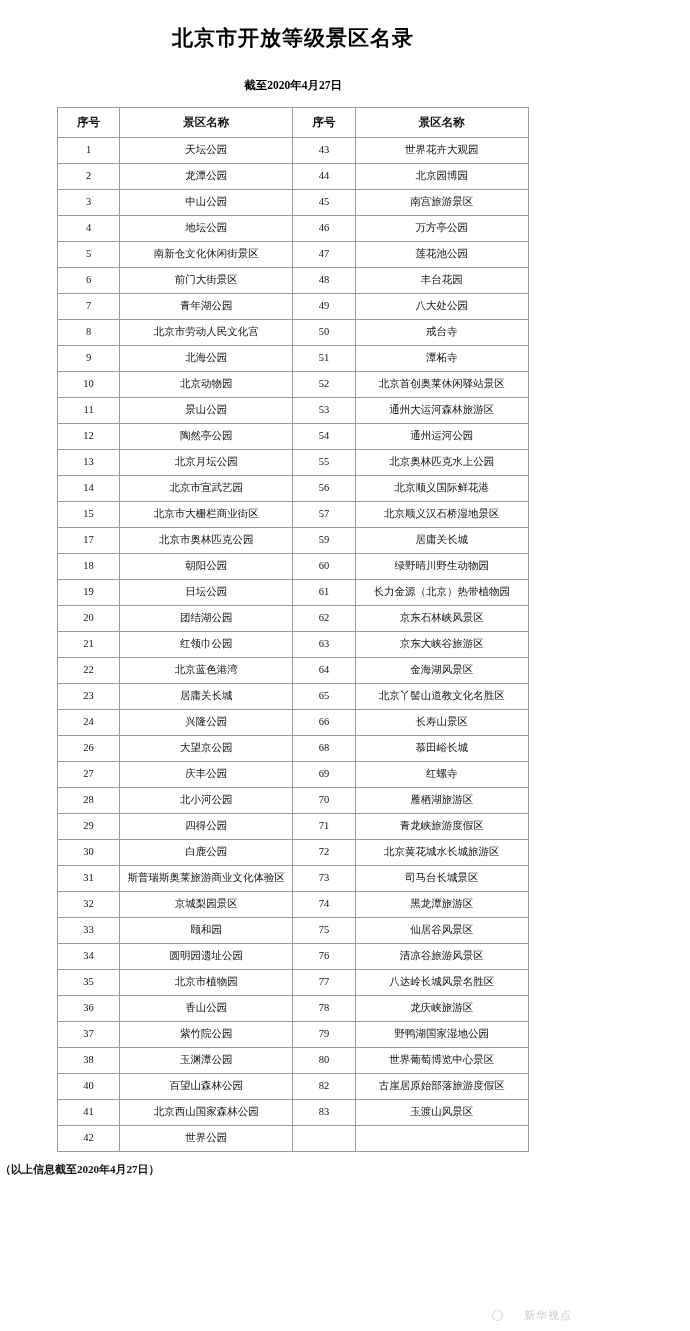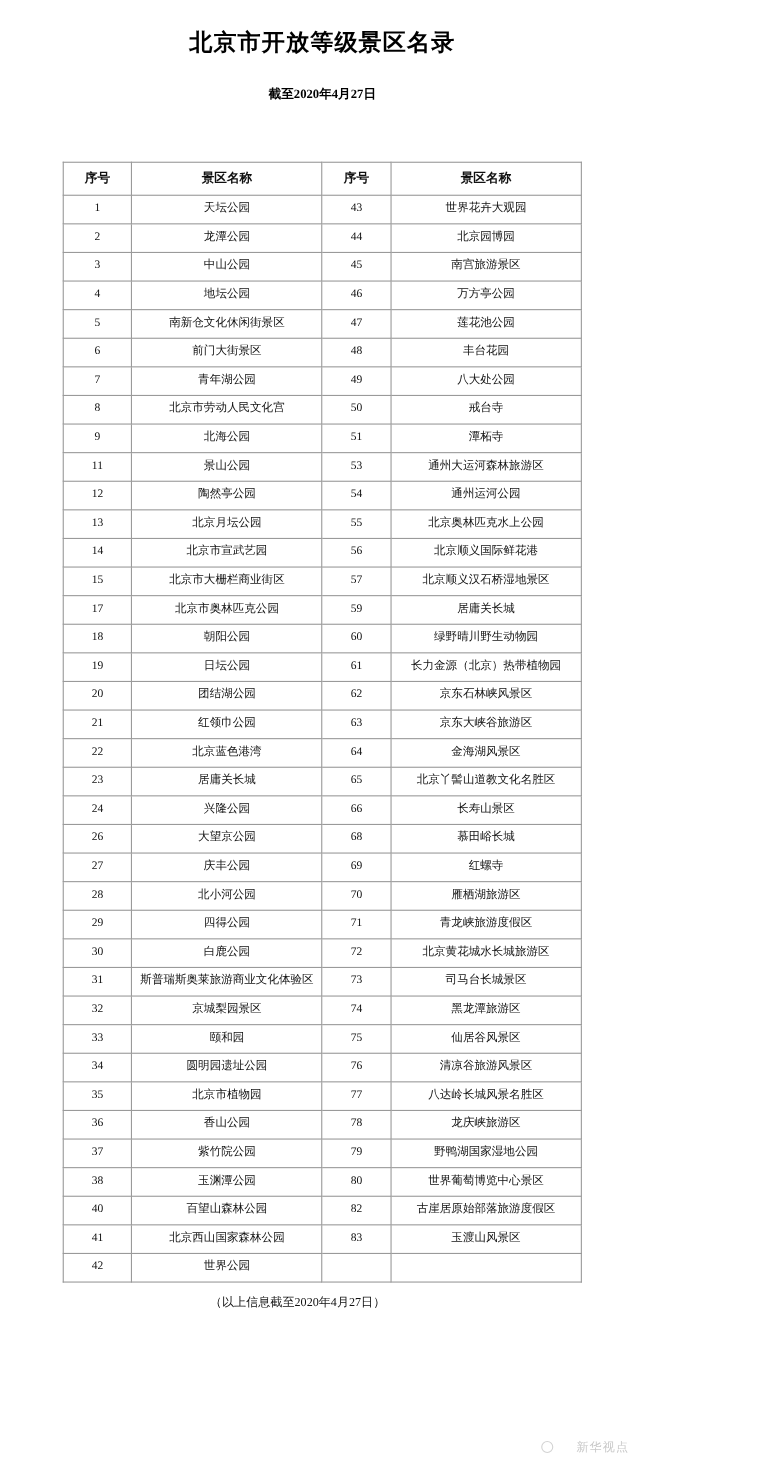--- a/index.html
+++ b/index.html
@@ -39,45 +39,45 @@
     color: #000;
   }
   .table-wrap {
     padding: 0 57px;
     box-sizing: border-box;
   }
   table.listing {
     border-collapse: collapse;
     width: 100%;
     table-layout: fixed;
-    margin-top: 40px;
   }
   table.listing td, table.listing th {
     border: 1px solid #9a9a9a;
     text-align: center;
     vertical-align: middle;
     font-size: 10.5px;
     height: 25px;
     padding: 0 1px;
     line-height: 1.15;
     color: #111;
     font-weight: normal;
   }
   table.listing thead th {
     font-weight: bold;
     font-size: 11.5px;
     height: 29px;
   }
   col.c-idx { width: 13.2%; }
   col.c-name { width: 36.8%; }
   .footnote {
-    text-align: center;
+    text-align: left;
     font-size: 11px;
-    padding: 10px 57px 0 12px;
+    padding: 10px 57px 0 0;
     color: #111;
+    font-weight: bold;
   }
   .watermark {
     position: absolute;
     right: 14px;
     bottom: 8px;
     font-size: 11px;
     color: #c9c9c9;
     letter-spacing: 1px;
     display: flex;
     align-items: center;
@@ -165,20 +165,26 @@
             <td>50</td>
             <td>戒台寺</td>
           </tr>
         <tr>
             <td>9</td>
             <td>北海公园</td>
             <td>51</td>
             <td>潭柘寺</td>
           </tr>
         <tr>
+            <td>10</td>
+            <td>北京动物园</td>
+            <td>52</td>
+            <td>北京首创奥莱休闲驿站景区</td>
+          </tr>
+        <tr>
             <td>11</td>
             <td>景山公园</td>
             <td>53</td>
             <td>通州大运河森林旅游区</td>
           </tr>
         <tr>
             <td>12</td>
             <td>陶然亭公园</td>
             <td>54</td>
             <td>通州运河公园</td>

